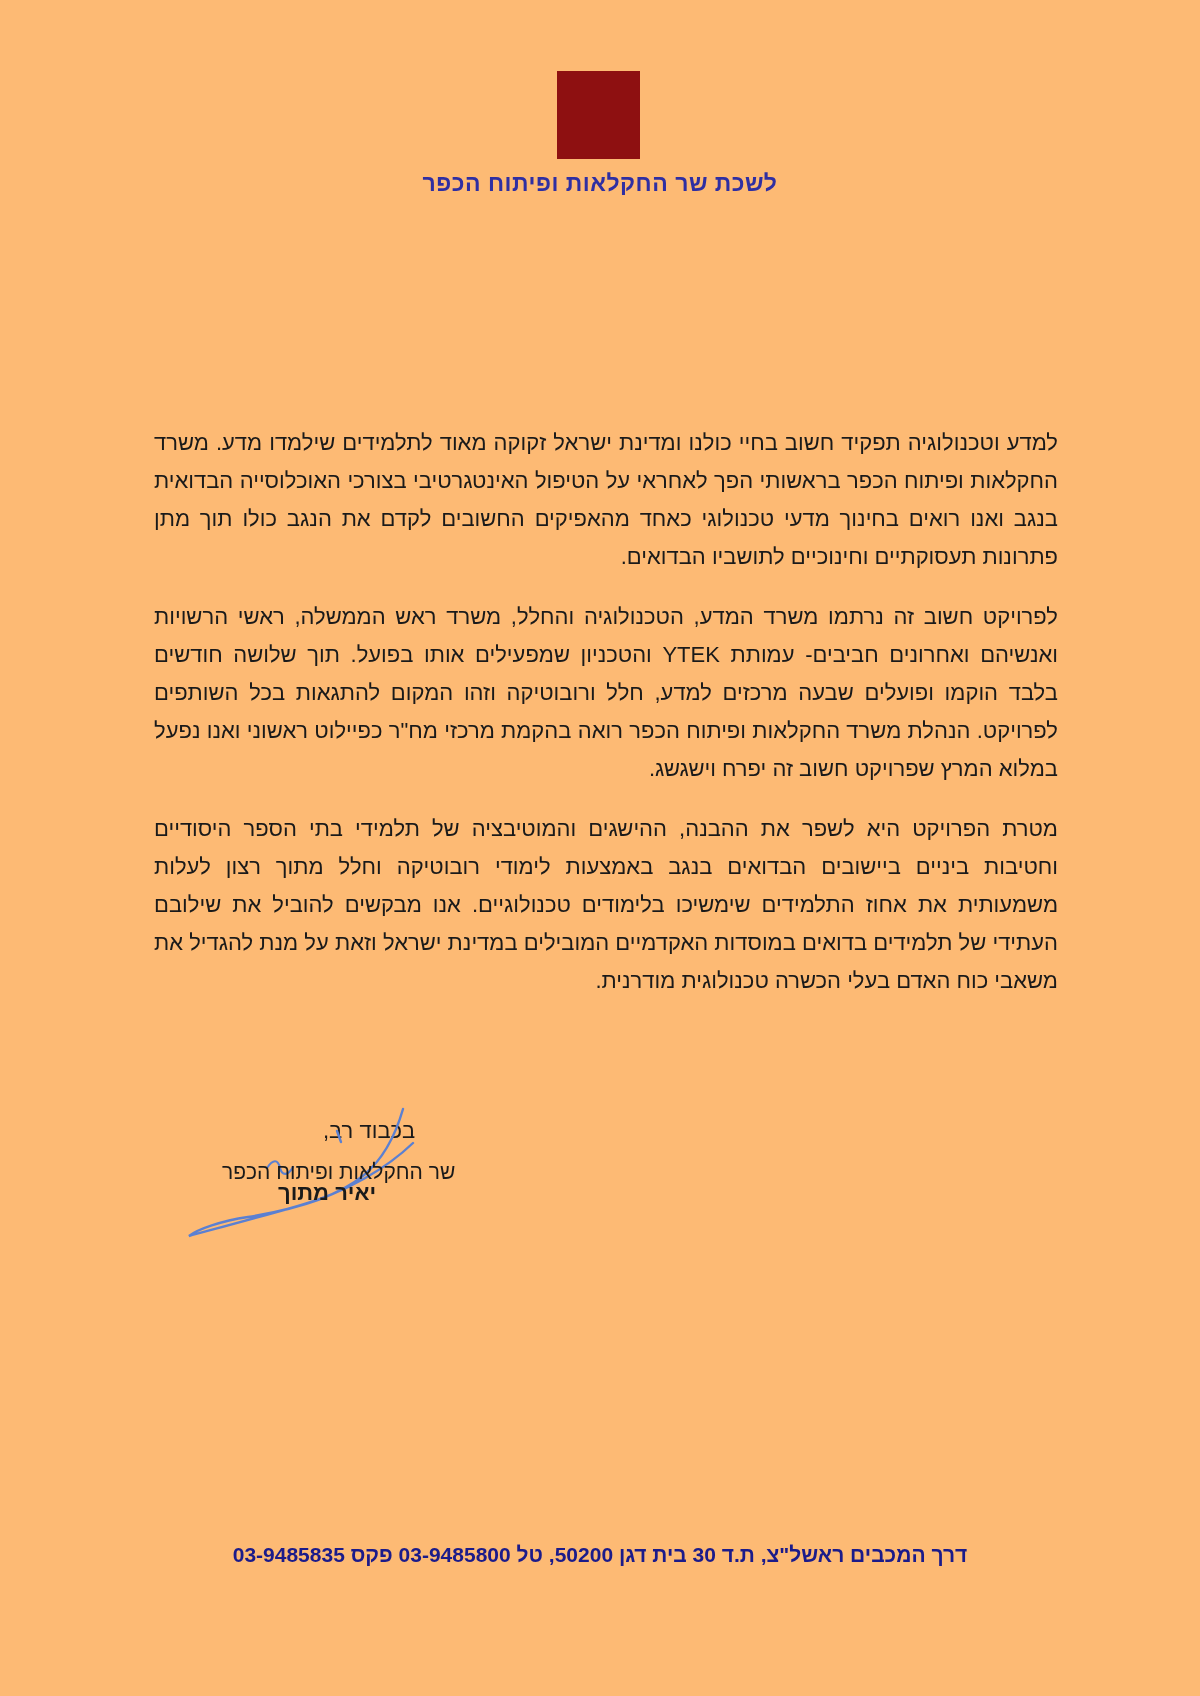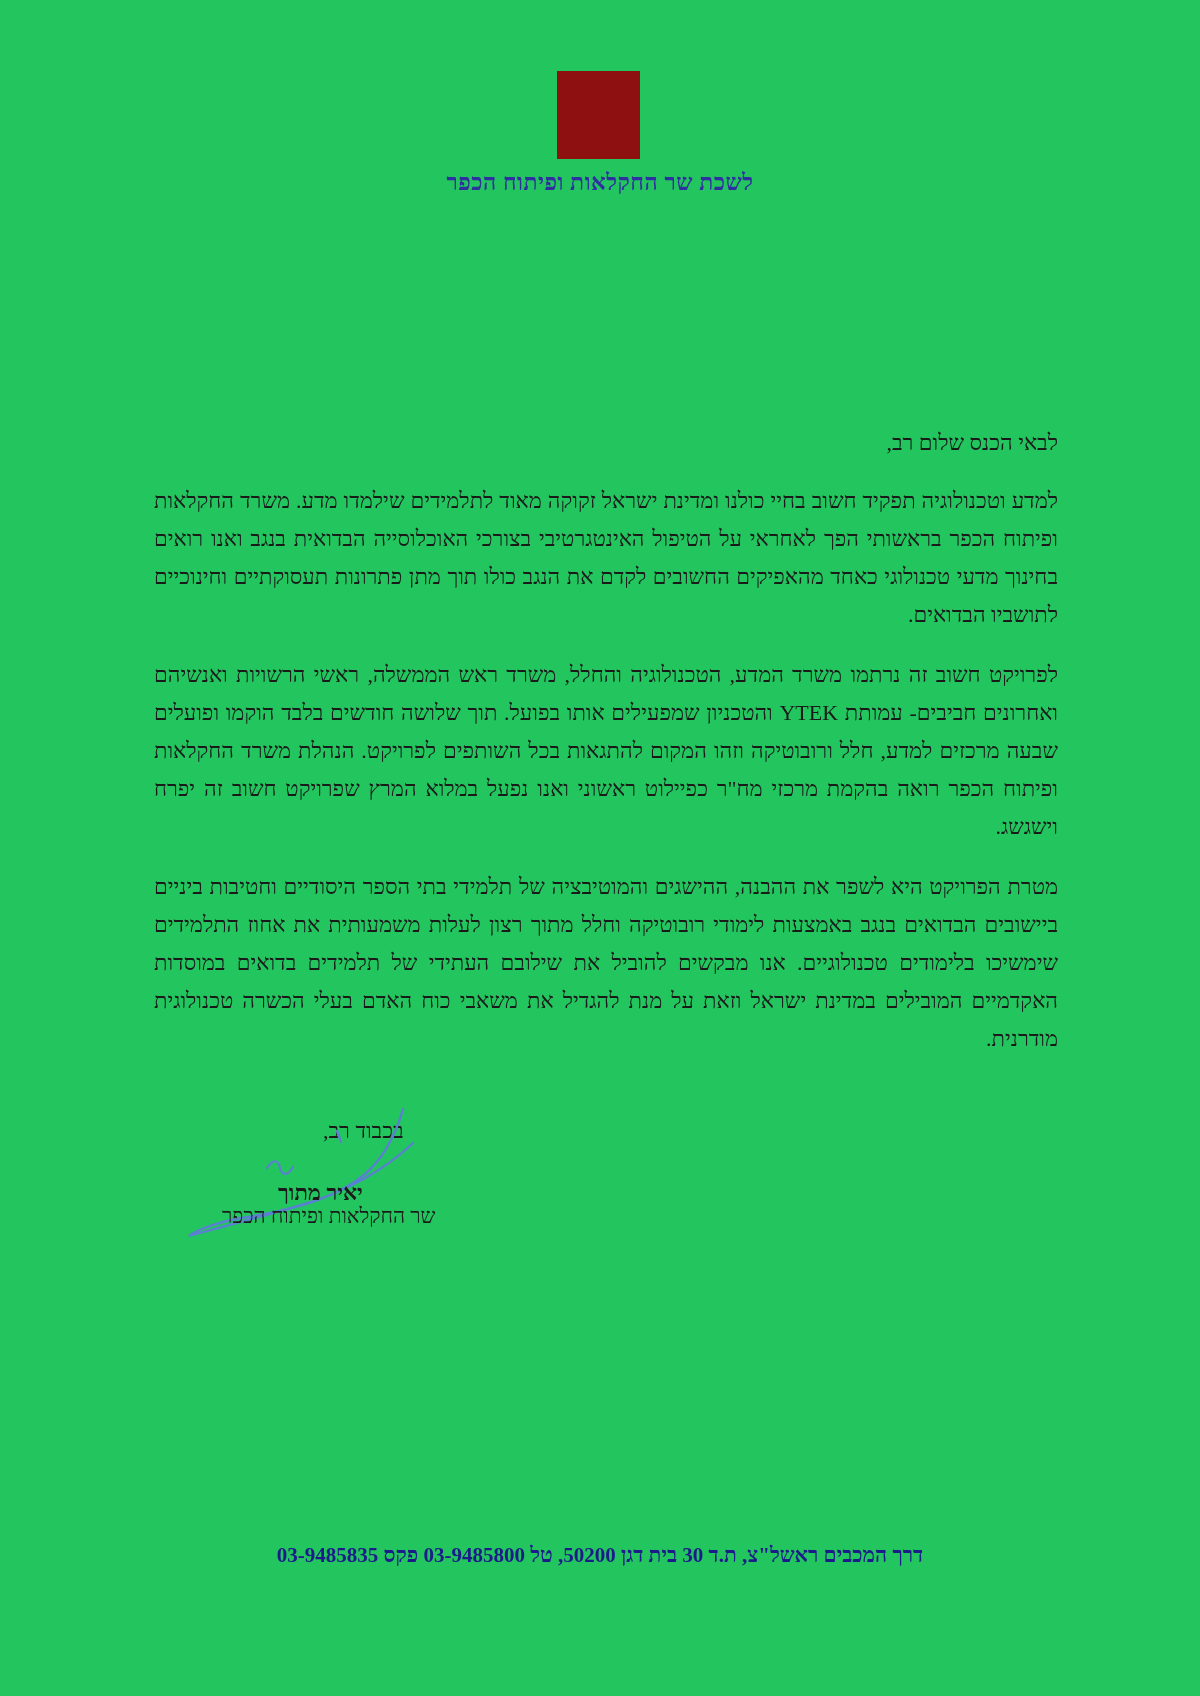--- a/index.html
+++ b/index.html
@@ -4,23 +4,23 @@
 <style>
   html, body {
     margin: 0;
     padding: 0;
     background: #ffffff;
   }
   .page {
     position: relative;
     width: 1200px;
     height: 1696px;
-    background: #22c55e;
+    background: #fdba74;
     overflow: hidden;
-    font-family: Liberation Serif, serif;
+    font-family: Liberation Sans, sans-serif;
     color: #1a1a1a;
   }
 
   
   .logo-square {
     position: absolute;
     left: 557px;
     top: 71px;
     width: 83px;
     height: 88px;
@@ -78,21 +78,21 @@
     position: absolute;
     left: 278px;
     top: 1180px;
     direction: rtl;
     font-size: 22px;
     font-weight: bold;
   }
   .signer-title {
     position: absolute;
     left: 222px;
-    top: 1204px;
+    top: 1160px;
     direction: rtl;
     font-size: 21px;
   }
 
   
   .footer-line {
     position: absolute;
     left: 0;
     top: 1543px;
     width: 100%;
@@ -105,21 +105,20 @@
 </style>
 </head>
 <body>
 
 <div class="page">
 
   <div class="logo-square"></div>
   <div class="office-title">לשכת שר החקלאות ופיתוח הכפר</div>
 
   <div class="letter-body">
-    <p class="greeting">לבאי הכנס שלום רב,</p>
     <p class="para">למדע וטכנולוגיה תפקיד חשוב בחיי כולנו ומדינת ישראל זקוקה מאוד לתלמידים שילמדו מדע. משרד החקלאות ופיתוח הכפר בראשותי הפך לאחראי על הטיפול האינטגרטיבי בצורכי האוכלוסייה הבדואית בנגב ואנו רואים בחינוך מדעי טכנולוגי כאחד מהאפיקים החשובים לקדם את הנגב כולו תוך מתן פתרונות תעסוקתיים וחינוכיים לתושביו הבדואים.</p>
     <p class="para">לפרויקט חשוב זה נרתמו משרד המדע, הטכנולוגיה והחלל, משרד ראש הממשלה, ראשי הרשויות ואנשיהם ואחרונים חביבים- עמותת YTEK והטכניון שמפעילים אותו בפועל. תוך שלושה חודשים בלבד הוקמו ופועלים שבעה מרכזים למדע, חלל ורובוטיקה וזהו המקום להתגאות בכל השותפים לפרויקט. הנהלת משרד החקלאות ופיתוח הכפר רואה בהקמת מרכזי מח"ר כפיילוט ראשוני ואנו נפעל במלוא המרץ שפרויקט חשוב זה יפרח וישגשג.</p>
     <p class="para">מטרת הפרויקט היא לשפר את ההבנה, ההישגים והמוטיבציה של תלמידי בתי הספר היסודיים וחטיבות ביניים ביישובים הבדואים בנגב באמצעות לימודי רובוטיקה וחלל מתוך רצון לעלות משמעותית את אחוז התלמידים שימשיכו בלימודים טכנולוגיים. אנו מבקשים להוביל את שילובם העתידי של תלמידים בדואים במוסדות האקדמיים המובילים במדינת ישראל וזאת על מנת להגדיל את משאבי כוח האדם בעלי הכשרה טכנולוגית מודרנית.</p>
   </div>
 
   <div class="closing-line">בכבוד רב,</div>
 
   <svg class="signature-svg" viewBox="0 0 255 140" fill="none" xmlns="http://www.w3.org/2000/svg">
     <path d="M 218,4 C 210,32 198,54 179,70 C 150,94 101,106 63,112 C 36,116 13,124 4,131 C 22,126 64,115 113,101 C 163,87 203,62 228,38" stroke="#5b80d2" stroke-width="2.4" stroke-linecap="round" fill="none"></path>
     <path d="M 152,26 l 4,11" stroke="#5b80d2" stroke-width="2.4" stroke-linecap="round" fill="none"></path>

